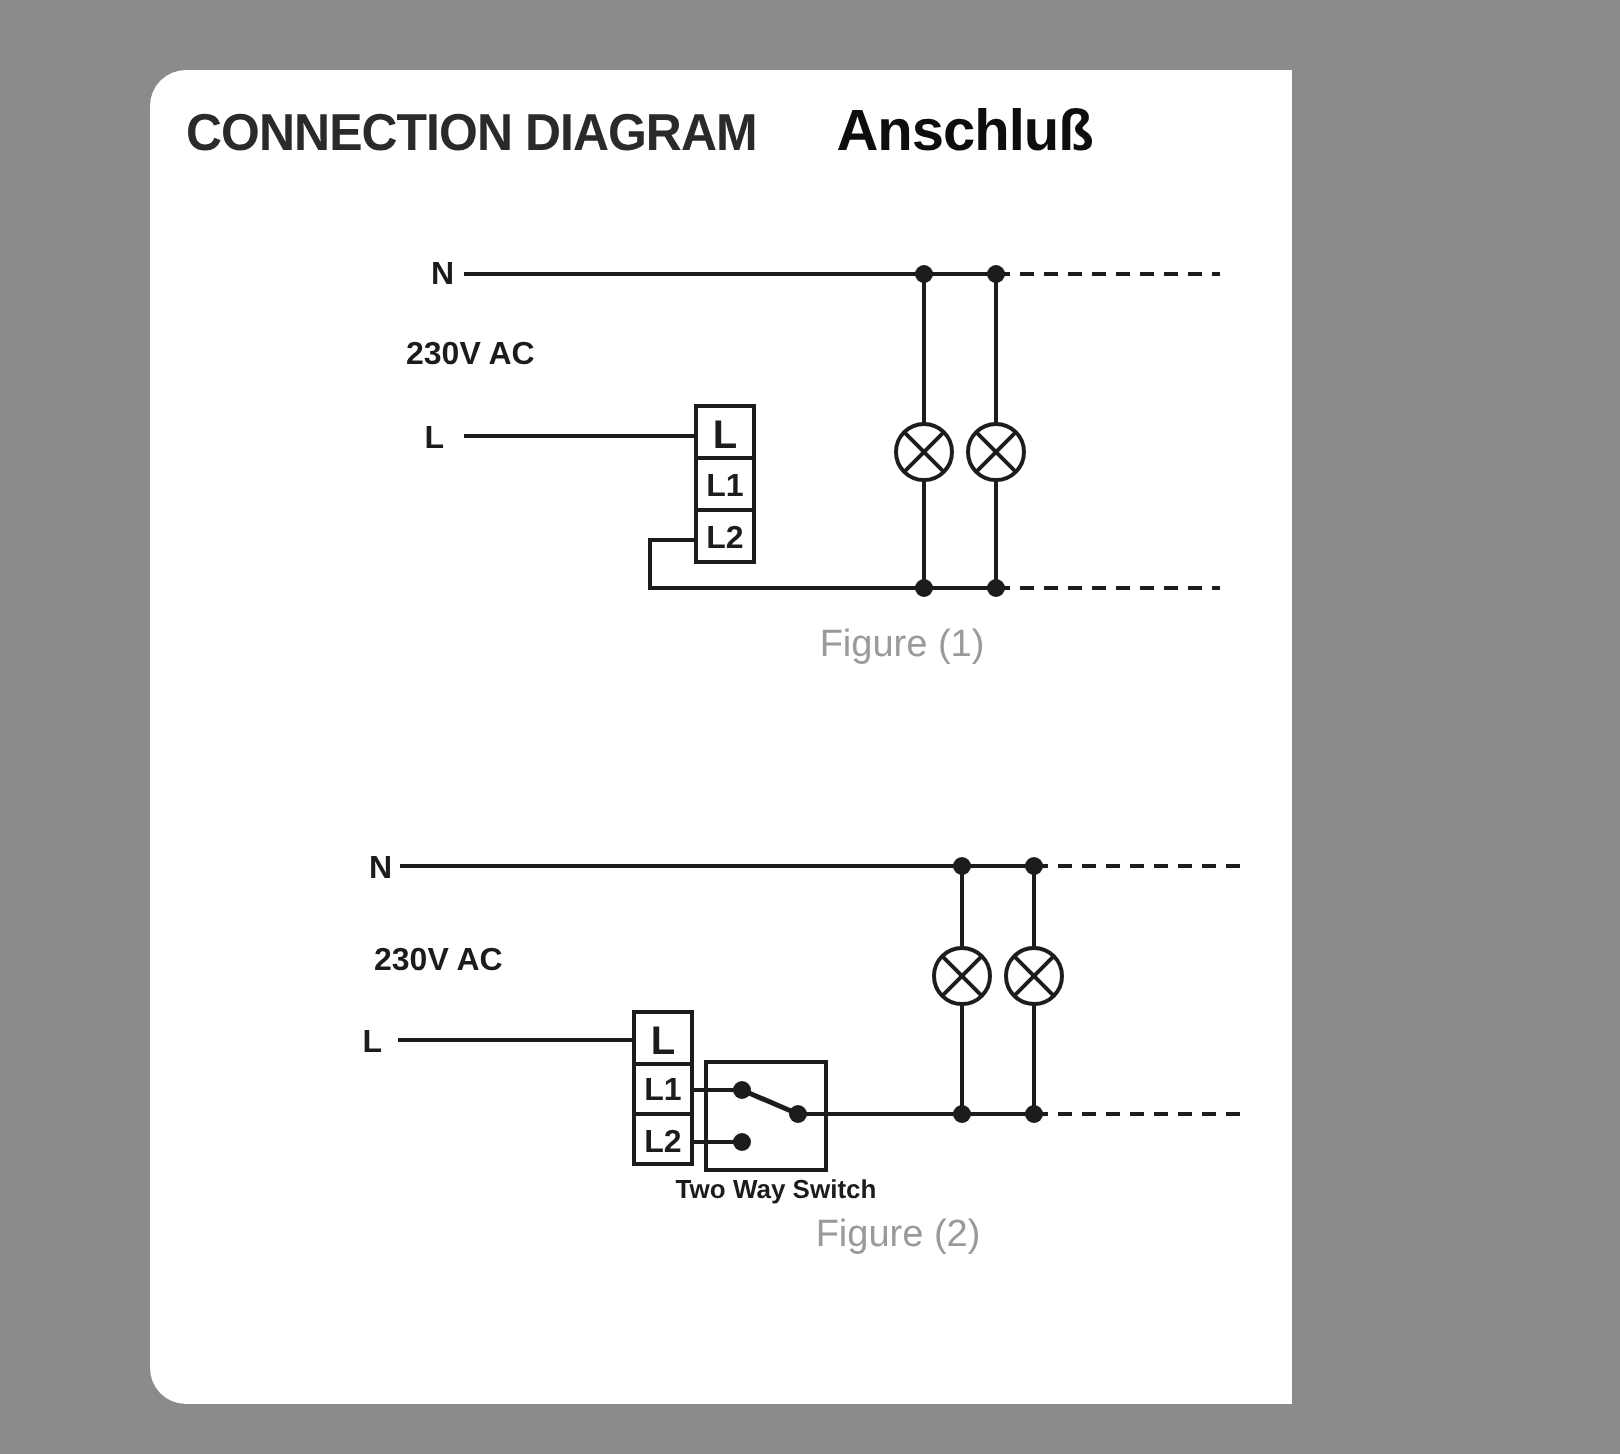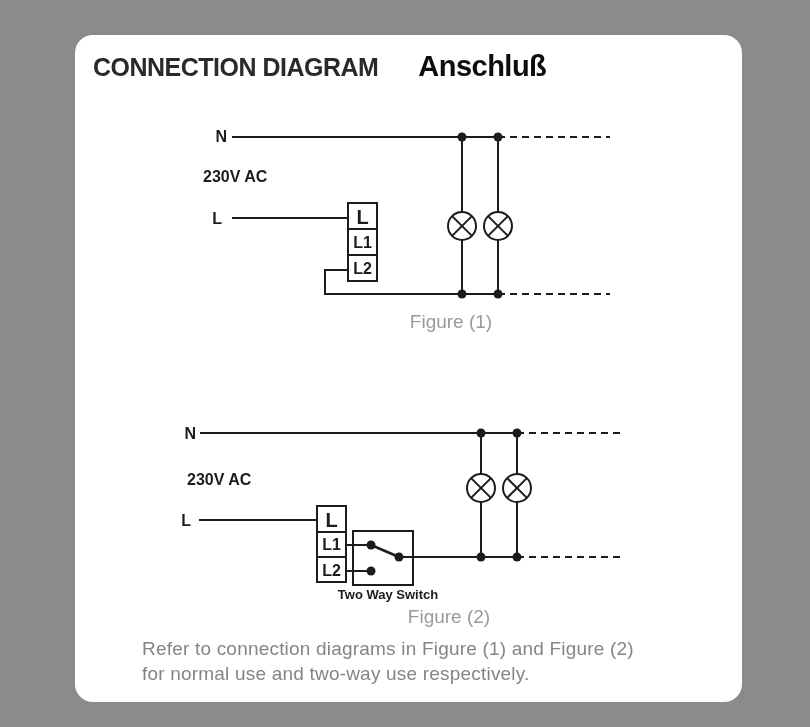--- a/index.html
+++ b/index.html
@@ -5,21 +5,21 @@
   html, body {
     margin: 0;
     padding: 0;
     width: 810px;
     height: 727px;
     background: #8b8b8b;
     font-family: "Liberation Sans", sans-serif;
   }
   .stage {
     position: relative;
-    width: 810px;
+    width: 646px;
     height: 727px;
     background: #8b8b8b;
     overflow: hidden;
     border-radius: 10px;
   }
   .card {
     position: absolute;
     left: 75px;
     top: 35px;
     width: 667px;
@@ -196,17 +196,13 @@
         <circle cx="517" cy="433" r="4.5"></circle>
         <circle cx="481" cy="557" r="4.5"></circle>
         <circle cx="517" cy="557" r="4.5"></circle>
       </g>
 
       <text x="388" y="599" text-anchor="middle" class="switch-label" stroke="none">Two Way Switch</text>
       <text x="449" y="623" text-anchor="middle" class="fig-caption" stroke="none">Figure (2)</text>
     </g>
   </svg>
 
-  <div class="note">
-    <div>Refer to connection diagrams in Figure (1) and Figure (2)</div>
-    <div>for normal use and two-way use respectively.</div>
-  </div>
 </div>
 
 </body></html>

